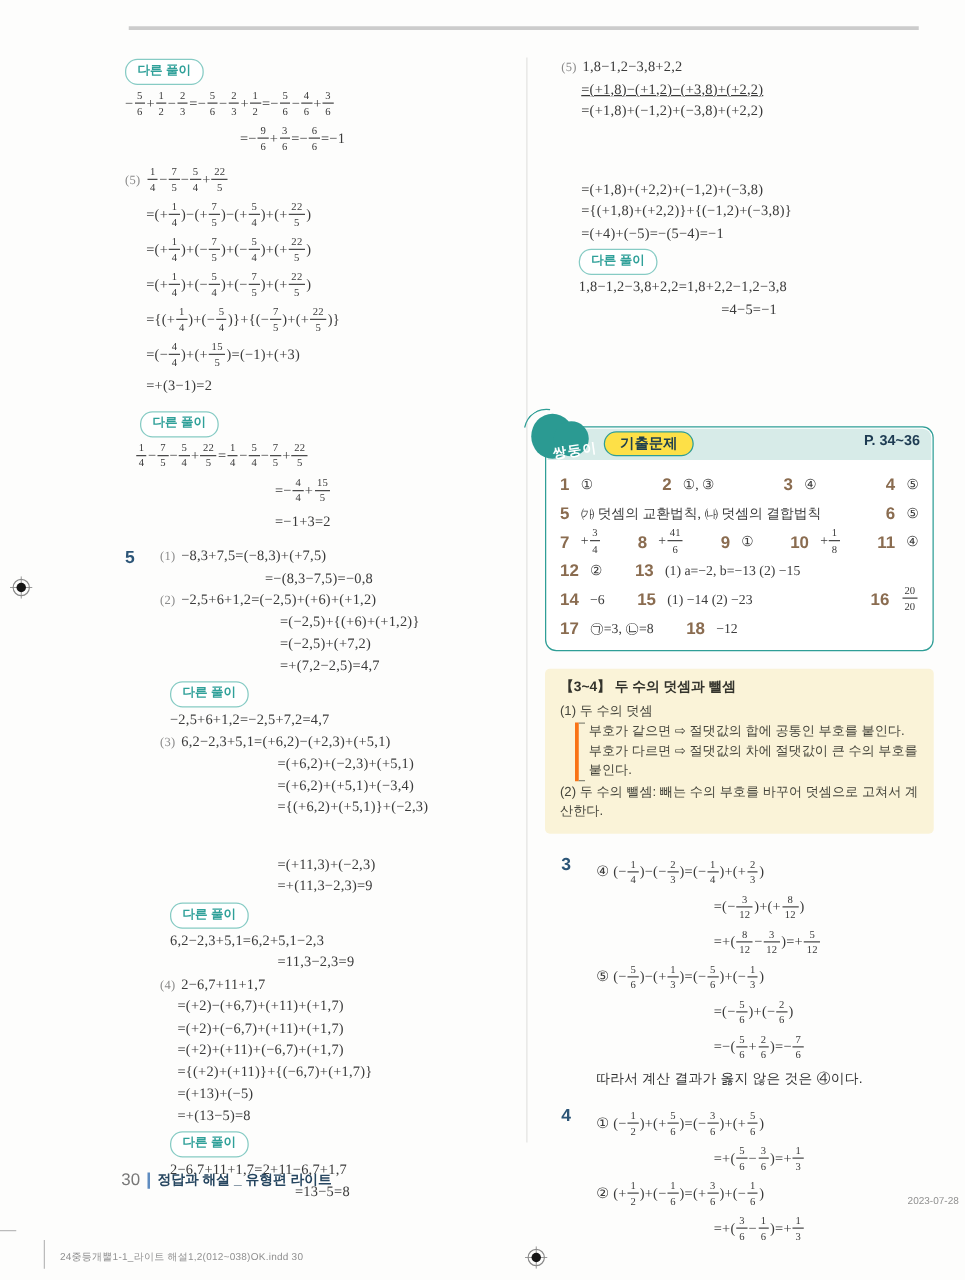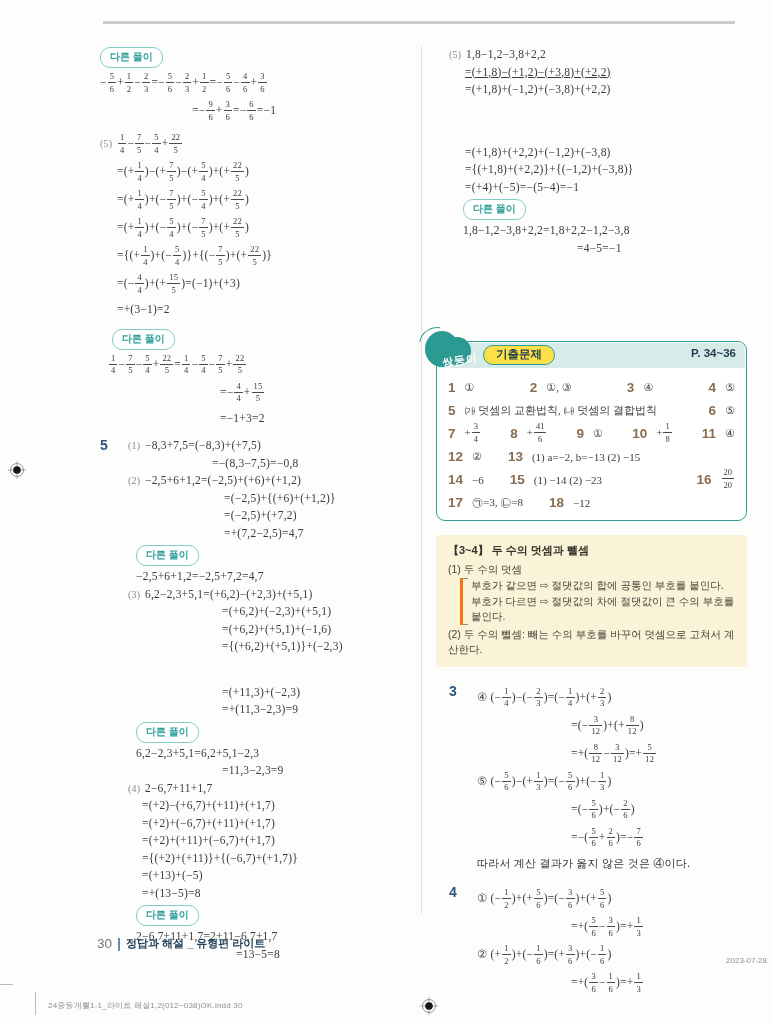--- a/index.html
+++ b/index.html
@@ -108,21 +108,21 @@
         <div class="mline"><span class="sub">(1) </span>−8,3+7,5=(−8,3)+(+7,5)</div>
         <div class="mline" style="padding-left: 84px;">=−(8,3−7,5)=−0,8</div>
         <div class="mline"><span class="sub">(2) </span>−2,5+6+1,2=(−2,5)+(+6)+(+1,2)</div>
         <div class="mline" style="padding-left: 96px;">=(−2,5)+{(+6)+(+1,2)}</div>
         <div class="mline" style="padding-left: 96px;">=(−2,5)+(+7,2)</div>
         <div class="mline" style="padding-left: 96px;">=+(7,2−2,5)=4,7</div>
         <div class="badge-row" style="padding-left: 8px;"><span class="badge-pill">다른 풀이</span></div>
         <div class="mline" style="padding-left: 8px;">−2,5+6+1,2=−2,5+7,2=4,7</div>
         <div class="mline"><span class="sub">(3) </span>6,2−2,3+5,1=(+6,2)−(+2,3)+(+5,1)</div>
         <div class="mline" style="padding-left: 94px;">=(+6,2)+(−2,3)+(+5,1)</div>
-        <div class="mline" style="padding-left: 94px;">=(+6,2)+(+5,1)+(−1,6)</div>
+        <div class="mline" style="padding-left: 94px;">=(+6,2)+(+5,1)+(−3,4)</div>
         <div class="mline" style="padding-left: 94px;">={(+6,2)+(+5,1)}+(−2,3)</div>
         <div class="mline" style="padding-left: 94px; margin-top: 28px;">=(+11,3)+(−2,3)</div>
         <div class="mline" style="padding-left: 94px;">=+(11,3−2,3)=9</div>
         <div class="badge-row" style="padding-left: 8px;"><span class="badge-pill">다른 풀이</span></div>
         <div class="mline" style="padding-left: 8px;">6,2−2,3+5,1=6,2+5,1−2,3</div>
         <div class="mline" style="padding-left: 94px;">=11,3−2,3=9</div>
         <div class="mline"><span class="sub">(4) </span>2−6,7+11+1,7</div>
         <div class="mline" style="padding-left: 14px;">=(+2)−(+6,7)+(+11)+(+1,7)</div>
         <div class="mline" style="padding-left: 14px;">=(+2)+(−6,7)+(+11)+(+1,7)</div>
         <div class="mline" style="padding-left: 14px;">=(+2)+(+11)+(−6,7)+(+1,7)</div>

